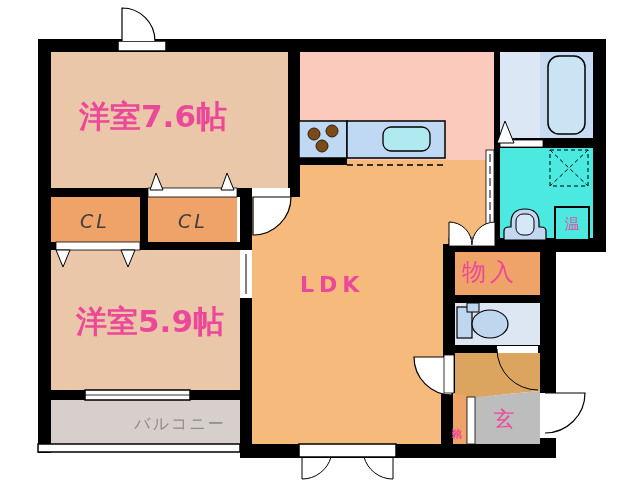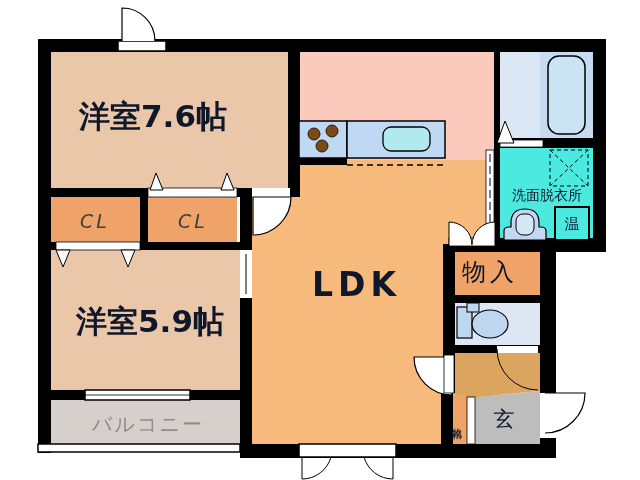--- a/index.html
+++ b/index.html
@@ -1,25 +1,25 @@
 <!DOCTYPE html>
 <html style="--room_tan: #EBC7AA; --closet_orange: #F0A368; --ldk_orange: #F7BA7D; --kitchen_pink: #FBCABD; --counter_blue: #BFD9F4; --sink_cyan: #B0E9F0; --burner_brown: #7B4A19; --bath_light: #DBE7F5; --bath_mid: #C6DBF1; --tub_blue: #CBE4F4; --washroom_cyan: #4BE9E0; --basin_blue: #C3D7F0; --basin_inner: #D6E7F6; --toilet_room_blue: #DCE7F3; --fixture_blue: #BFD6EF; --hallway_ochre: #DCA55F; --genkan_gray: #BDBDBD; --balcony_gray: #D6CFCB; --wall_black: #000000; --balcony_text: #8C8C8C; --cl_text: #3F3F3F;"><head>
 <meta charset="utf-8">
 <style>
   html,body{margin:0;padding:0;background:#fff;}
   .canvas{position:relative;width:640px;height:480px;background:#fff;overflow:hidden;
           font-family:"DejaVu Sans","Liberation Sans",sans-serif;}
   .plan-svg{position:absolute;left:0;top:0;}
-  .lbl{position:absolute;transform:translate(-50%,-50%);white-space:nowrap;color:#0f172a;
+  .lbl{position:absolute;transform:translate(-50%,-50%);white-space:nowrap;color:#ec4899;
        font-family:"DejaVu Sans","Liberation Sans",sans-serif;}
   .lbl-room{font-size:31px;font-weight:600;}
-  .lbl-ldk{position:absolute;left:312px;top:265px;transform:none;font-size:33px;font-weight:600;line-height:39px;}
+  .lbl-ldk{position:absolute;left:300px;top:265px;transform:none;font-size:22px;font-weight:600;line-height:39px;}
   .lbl-ldk .l1{letter-spacing:5px;}
   .lbl-cl{font-size:19px;letter-spacing:3px;color:var(--cl_text);font-style:italic;}
-  .lbl-balcony{font-size:20px;color:var(--balcony_text);letter-spacing:2px;}
+  .lbl-balcony{font-size:16px;color:var(--balcony_text);letter-spacing:2px;margin-left:32px;}
   .lbl-wash{font-size:14px;}
   .lbl-onsui{font-size:15px;}
   .lbl-mono{font-size:24px;letter-spacing:4px;}
   .lbl-genkan{font-size:21px;}
   .lbl-kutsu{font-size:10.5px;writing-mode:vertical-rl;text-orientation:upright;line-height:1;letter-spacing:1px;}
 </style>
 </head>
 <body>
 
 <div class="canvas">
@@ -150,18 +150,17 @@
   </svg>
 
   <div class="lbl lbl-room" style="left:153px;top:117px">洋室7.6帖</div>
   <div class="lbl lbl-room" style="left:150px;top:322px">洋室5.9帖</div>
   <div class="lbl-ldk lbl" style="transform:none">
     <div class="l1">LDK</div>
   </div>
   <div class="lbl lbl-cl" style="left:95px;top:221px">CL</div>
   <div class="lbl lbl-cl" style="left:193px;top:221px">CL</div>
   <div class="lbl lbl-balcony" style="left:148px;top:424px">バルコニー</div>
-  <div class="lbl lbl-wash" style="left:547px;top:196px">洗面脱衣所</div>
   <div class="lbl lbl-onsui" style="left:572px;top:224px">温</div>
   <div class="lbl lbl-mono" style="left:490px;top:272px">物入</div>
   <div class="lbl lbl-genkan" style="left:504px;top:419px">玄</div>
   <div class="lbl lbl-kutsu" style="left:457px;top:421px">靴箱</div>
 </div>
 
 </body></html>

